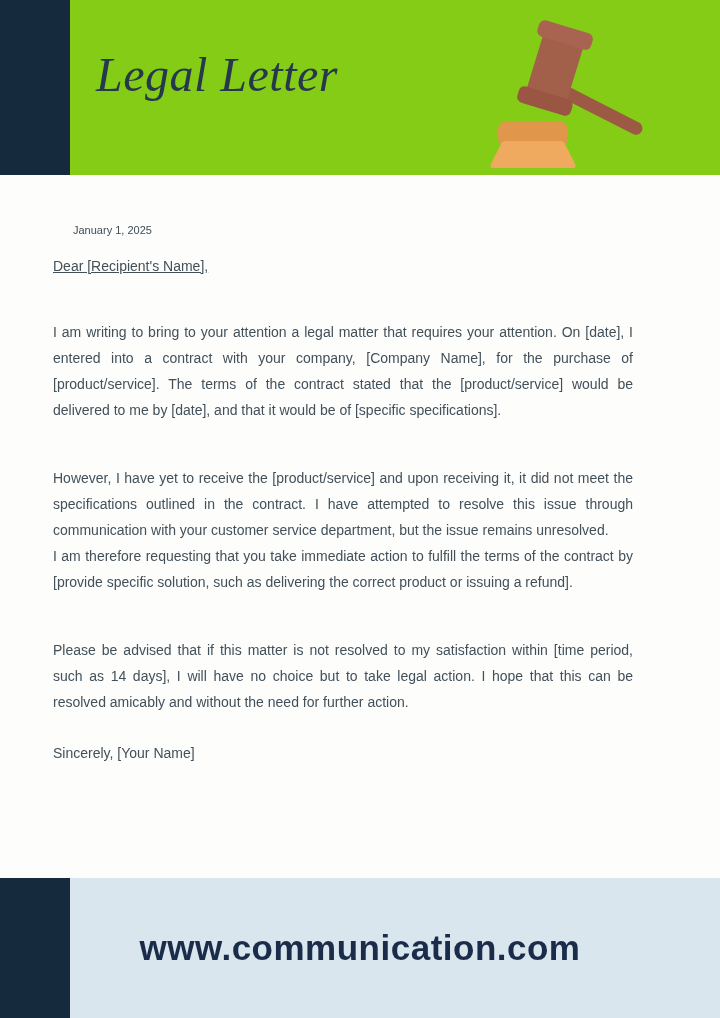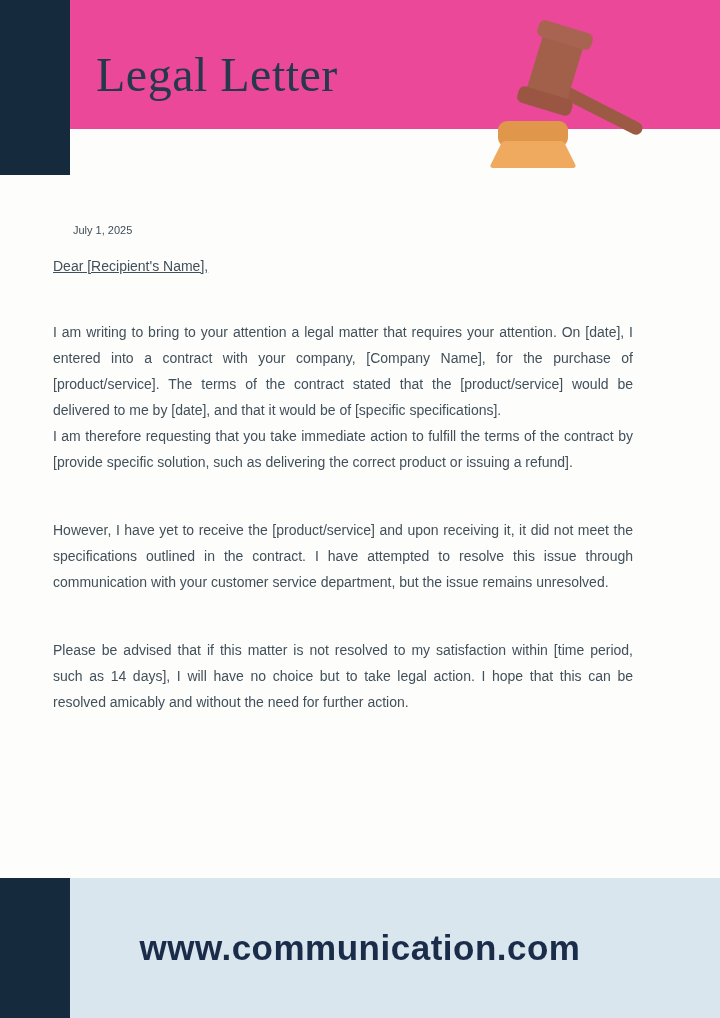--- a/index.html
+++ b/index.html
@@ -11,22 +11,23 @@
     margin: 0 auto;
     background: #fdfdfc;
     overflow: hidden;
     font-family: "Liberation Sans", sans-serif;
   }
 
   
   .header {
     position: absolute;
     top: 0; left: 0;
-    width: 720px; height: 129px;
-    background: #ec4899;
+    width: 720px; height: 175px;
+    background: #84cc16;
+    font-style: italic;
   }
   .accent-bar-top {
     position: absolute;
     top: 0; left: 0;
     width: 70px; height: 175px;
     background: #152a3d;
   }
   .title {
     position: absolute;
     left: 96px; top: 51px;
@@ -127,26 +128,27 @@
           <rect x="39" y="74" width="56" height="17" rx="6" fill="#9a5642"></rect>
         </g>
 
         <rect x="10" y="101" width="70" height="26" rx="9" fill="#e0964b"></rect>
         <path d="M3,144 L13,124 Q14,121 18,121 L72,121 Q76,121 77,124 L87,144 Q89,148 84,148 L6,148 Q1,148 3,144 Z" fill="#efaa60"></path>
       </svg>
     </div>
   </div>
 
   <div class="letter">
-    <div class="date">July 1, 2025</div>
+    <div class="date">January 1, 2025</div>
     <div class="salutation">Dear [Recipient's Name],</div>
     <p class="para">I am writing to bring to your attention a legal matter that requires your attention. On [date], I entered into a contract with your company, [Company Name], for the purchase of [product/service]. The terms of the contract stated that the [product/service] would be delivered to me by [date], and that it would be of [specific specifications].</p>
+    <p class="para">However, I have yet to receive the [product/service] and upon receiving it, it did not meet the specifications outlined in the contract. I have attempted to resolve this issue through communication with your customer service department, but the issue remains unresolved.</p>
     <p class="para no-gap">I am therefore requesting that you take immediate action to fulfill the terms of the contract by [provide specific solution, such as delivering the correct product or issuing a refund].</p>
-    <p class="para">However, I have yet to receive the [product/service] and upon receiving it, it did not meet the specifications outlined in the contract. I have attempted to resolve this issue through communication with your customer service department, but the issue remains unresolved.</p>
     <p class="para">Please be advised that if this matter is not resolved to my satisfaction within [time period, such as 14 days], I will have no choice but to take legal action. I hope that this can be resolved amicably and without the need for further action.</p>
+    <div class="closing">Sincerely, [Your Name]</div>
   </div>
 
   <div class="footer">
     <div class="accent-bar-bottom"></div>
     <div class="site-url">www.communication.com</div>
   </div>
 
 </div>
 
 </body></html>

